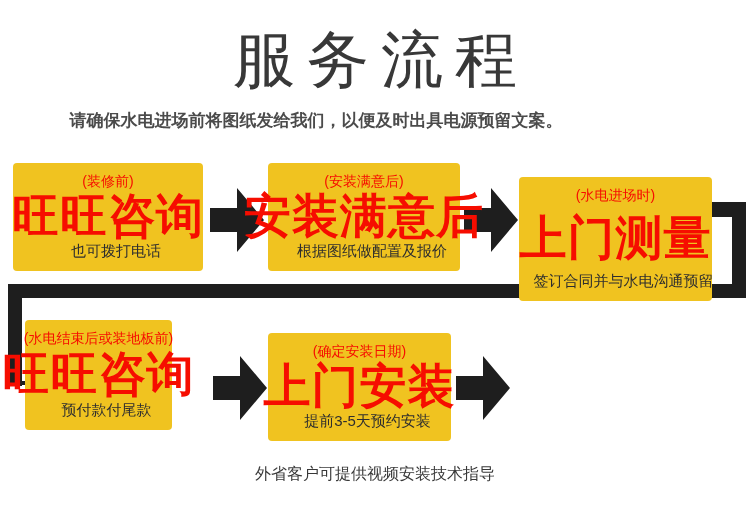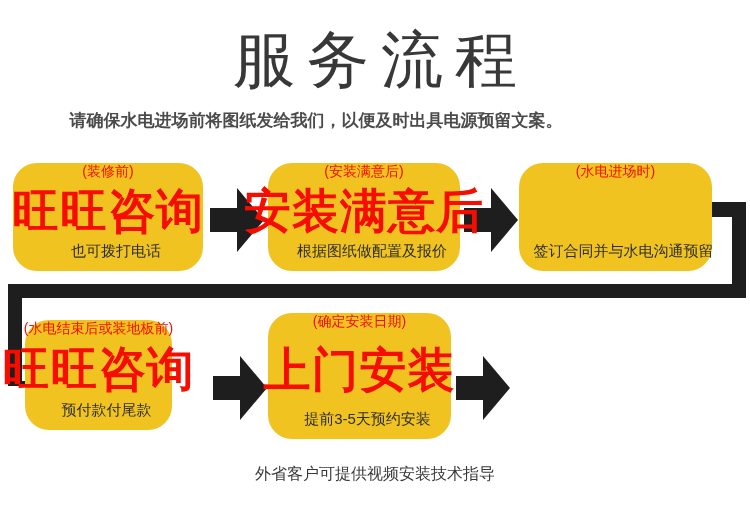--- a/index.html
+++ b/index.html
@@ -21,23 +21,23 @@
     text-align:center;font-size:62px;font-weight:400;
     color:var(--title-gray);letter-spacing:12px;text-indent:12px;
     margin:0;line-height:1.1;
   }
   .page-subtitle{
     position:absolute;left:0;top:109px;width:632px;
     text-align:center;font-size:17px;font-weight:700;
     color:var(--subtitle-gray);margin:0;white-space:nowrap;
   }
   .card{
-    position:absolute;background:var(--box-yellow);border-radius:24px;
+    position:absolute;background:var(--box-yellow);border-radius:4px;
     display:flex;flex-direction:column;align-items:center;
-    justify-content:space-between;padding:1px 0 13px 0;
+    justify-content:space-between;padding:11px 0 13px 0;
     box-sizing:border-box;z-index:2;text-align:center;
   }
   .card .stage{font-size:14px;color:var(--text-red);white-space:nowrap;line-height:1;}
   .card .main{font-size:47px;font-weight:700;color:var(--text-red);white-space:nowrap;line-height:1.05;letter-spacing:1px;}
   .card .note{font-size:15px;color:var(--note-gray);white-space:nowrap;line-height:1;margin-left:16px;}
   .block-arrow{position:absolute;z-index:1;}
   .block-arrow path{fill:var(--arrow-black);}
   .conn{position:absolute;background:var(--arrow-black);z-index:1;}
   .mini-arrow-head{
     position:absolute;width:0;height:0;z-index:1;
@@ -79,36 +79,37 @@
   <div class="card" style="left:268px;top:163px;width:192px;height:108px">
     <div class="stage">(安装满意后)</div>
     <div class="main">安装满意后</div>
     <div class="note">根据图纸做配置及报价</div>
   </div>
 
   <svg class="block-arrow" style="left:464px;top:188px" width="54" height="64" viewBox="0 0 54 64">
     <path d="M0 20 H27 V0 L54 32 L27 64 V44 H0 Z"></path>
   </svg>
 
-  <div class="card" style="left:519px;top:163px;width:193px;height:108px">
+  <div class="card" style="left:519px;top:177px;width:193px;height:124px">
     <div class="stage">(水电进场时)</div>
+    <div class="main">上门测量</div>
     <div class="note">签订合同并与水电沟通预留</div>
   </div>
 
   <div class="card" style="left:25px;top:320px;width:147px;height:110px">
     <div class="stage">(水电结束后或装地板前)</div>
     <div class="main">旺旺咨询</div>
     <div class="note">预付款付尾款</div>
   </div>
 
   <svg class="block-arrow" style="left:213px;top:356px" width="54" height="64" viewBox="0 0 54 64">
     <path d="M0 20 H27 V0 L54 32 L27 64 V44 H0 Z"></path>
   </svg>
 
-  <div class="card" style="left:268px;top:313px;width:183px;height:126px">
+  <div class="card" style="left:268px;top:333px;width:183px;height:108px">
     <div class="stage">(确定安装日期)</div>
     <div class="main">上门安装</div>
     <div class="note">提前3-5天预约安装</div>
   </div>
 
   <svg class="block-arrow" style="left:456px;top:356px" width="54" height="64" viewBox="0 0 54 64">
     <path d="M0 20 H27 V0 L54 32 L27 64 V44 H0 Z"></path>
   </svg>
 
 

